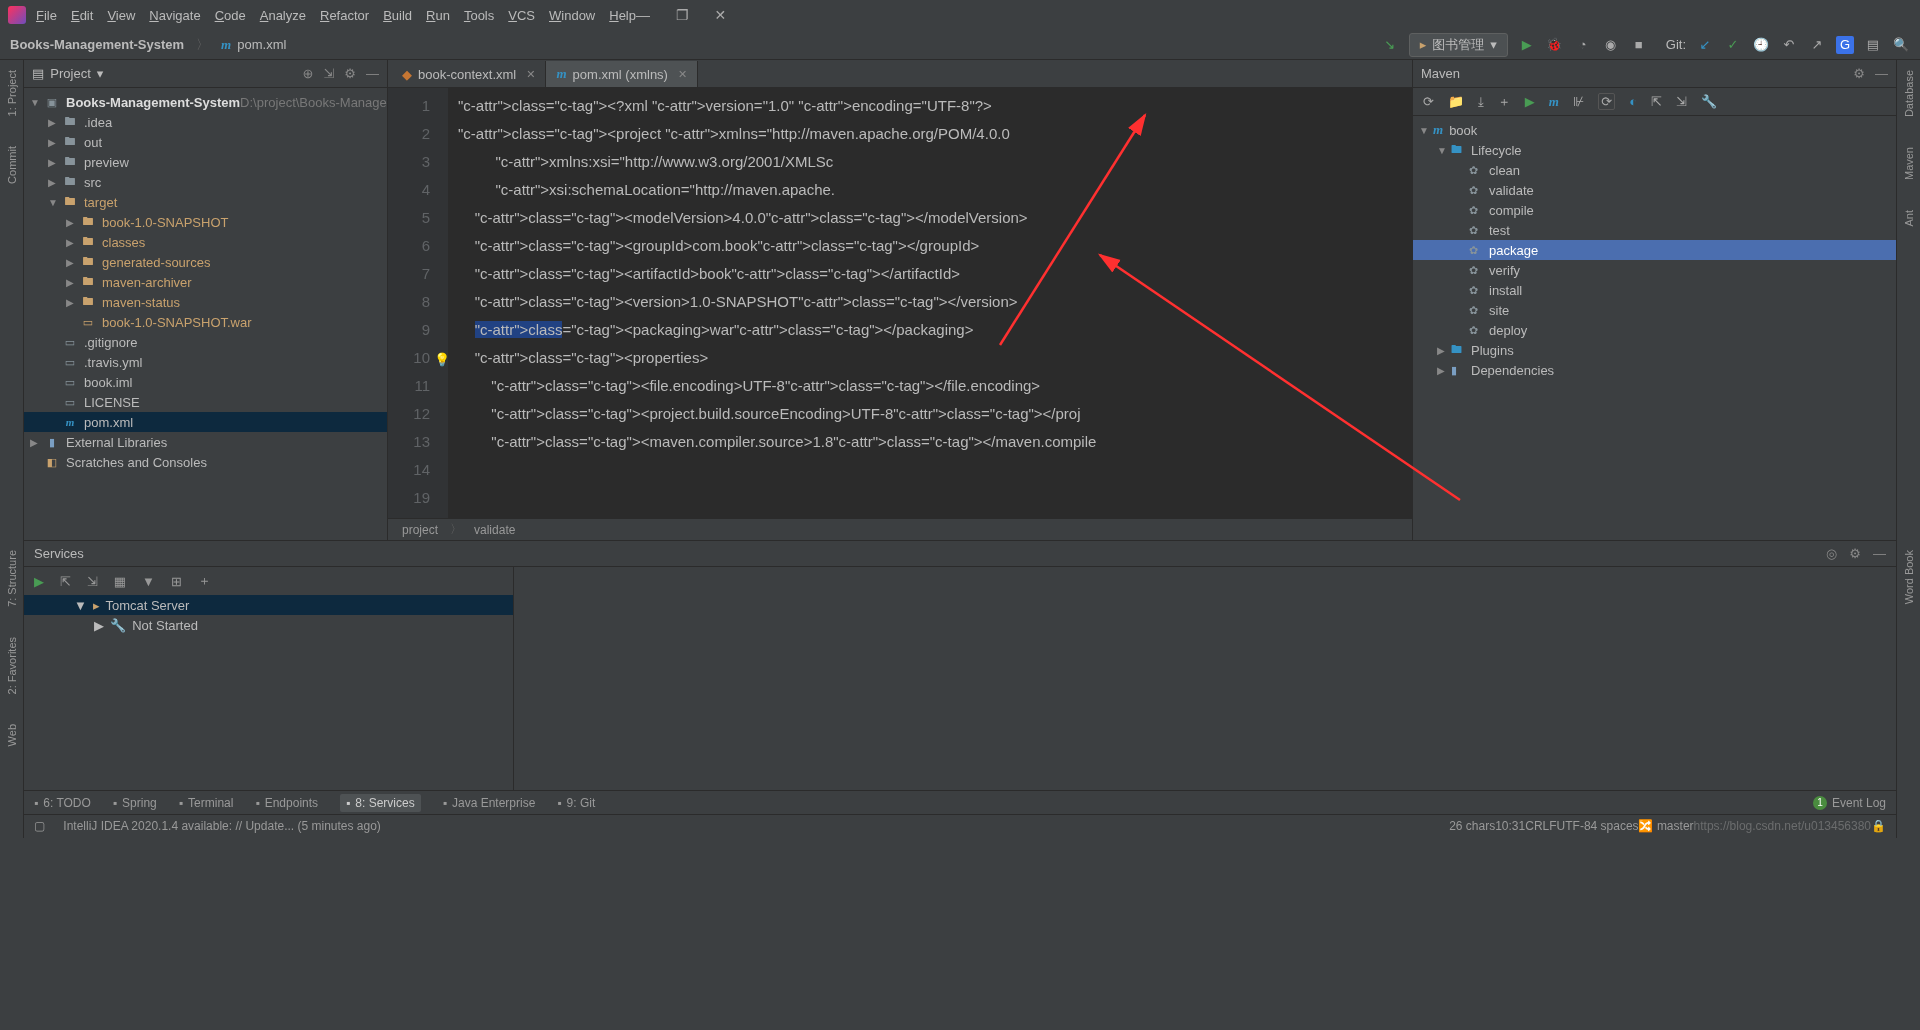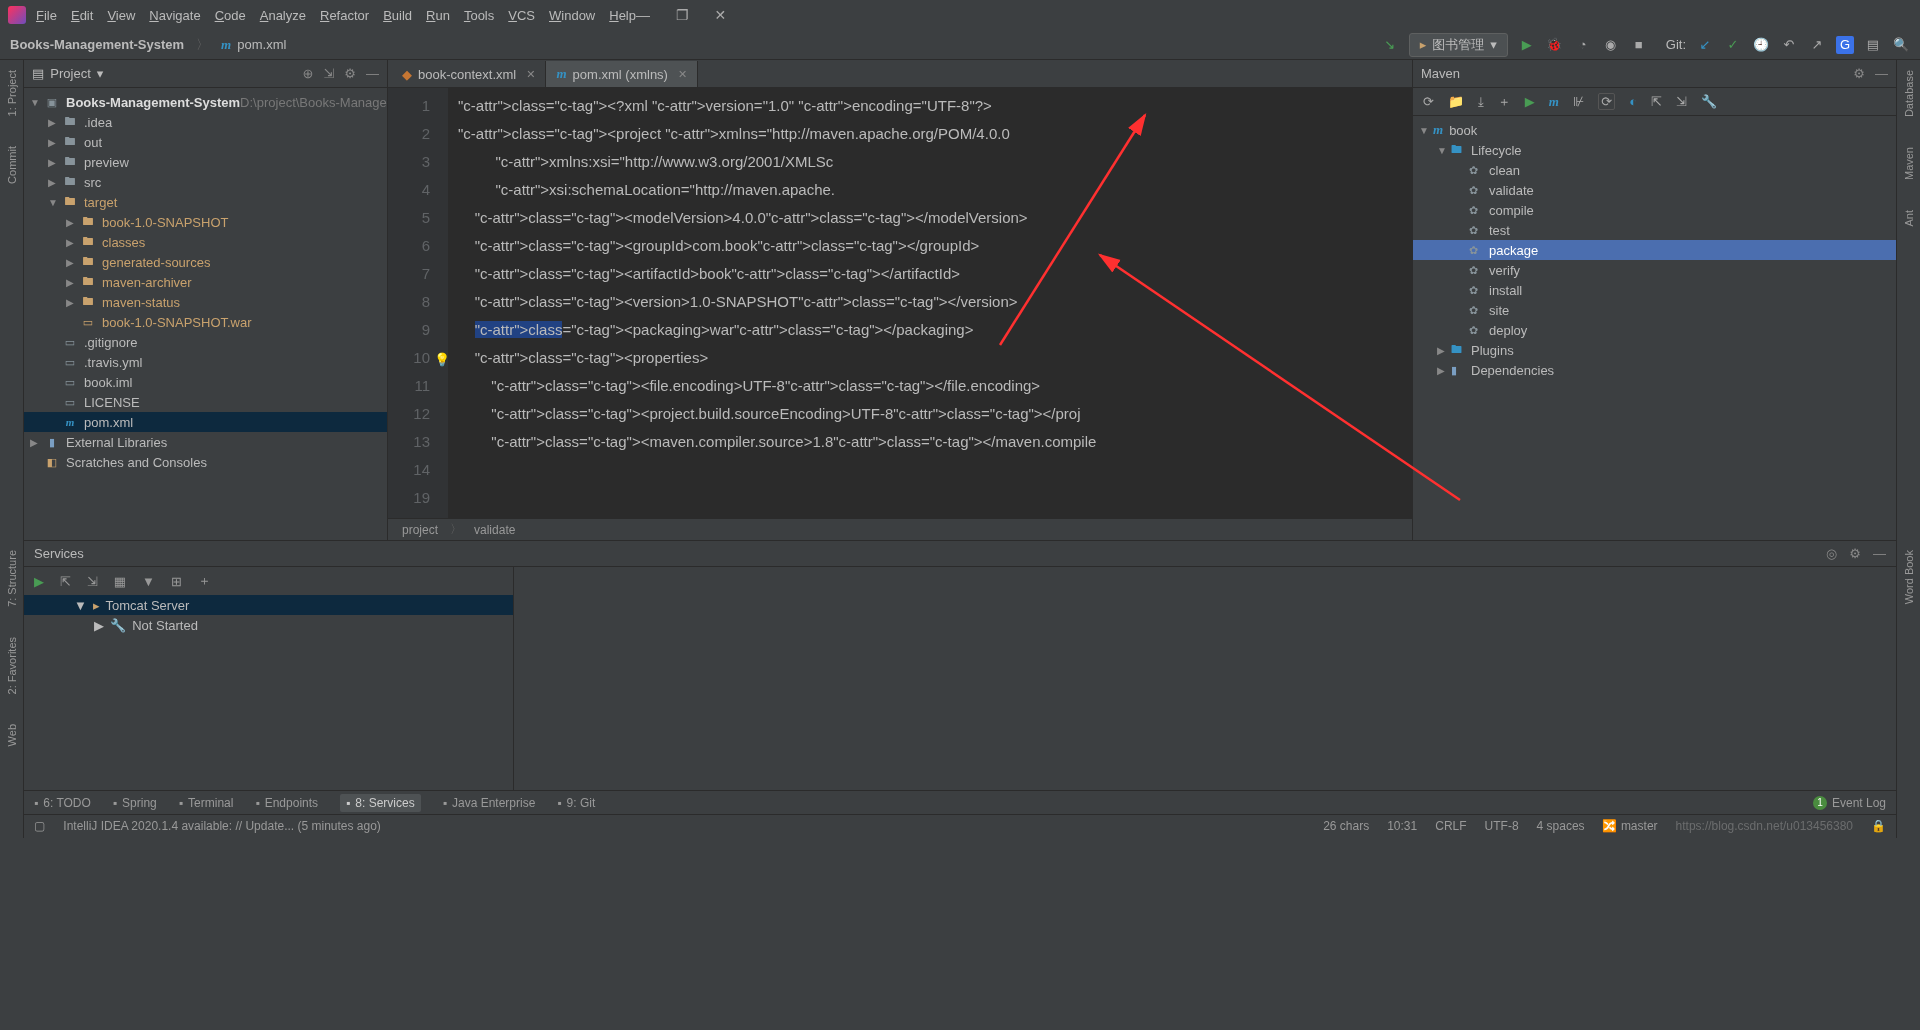--- a/index.html
+++ b/index.html
@@ -65,21 +65,21 @@
 .services-left { width: 490px; border-right: 1px solid #2b2b2b; }
 .services-tb { height: 28px; display: flex; align-items: center; gap: 16px; padding: 0 10px; color: #999; }
 .services-tree .s-row { display: flex; align-items: center; height: 20px; padding-left: 28px; cursor: pointer; }
 .services-tree .s-row.sel { background: #0d293e; }
 .services-right { flex: 1; display: flex; align-items: center; justify-content: center; color: #777; }
 .bottom-tabs { height: 24px; background: #3c3f41; border-top: 1px solid #2b2b2b; display: flex; align-items: center; padding: 0 10px; gap: 22px; font-size: 12px; color: #999; }
 .bottom-tabs .btab { display: flex; align-items: center; gap: 5px; cursor: pointer; }
 .bottom-tabs .btab.active { background: #4e5254; padding: 2px 6px; border-radius: 2px; color: #ccc; }
 .bottom-tabs .right { margin-left: auto; display: flex; gap: 18px; }
 .statusbar { height: 22px; background: #3c3f41; border-top: 1px solid #2b2b2b; display: flex; align-items: center; padding: 0 10px; font-size: 12px; color: #999; gap: 18px; }
-.statusbar .right { margin-left: auto; display: flex; gap: 18px; }
+.statusbar .right { margin-left: auto; display: flex; gap: 0; }
 .m-icon-blue { color: #3592c4; font-style: italic; font-weight: bold; font-family: serif; }
 svg.arrow-overlay { position: absolute; pointer-events: none; }
 </style>
 </head>
 <body>
 
 <div class="titlebar">
   <div class="logo"></div>
   <div class="menubar" id="menubar">
       <span><u>F</u>ile</span>

